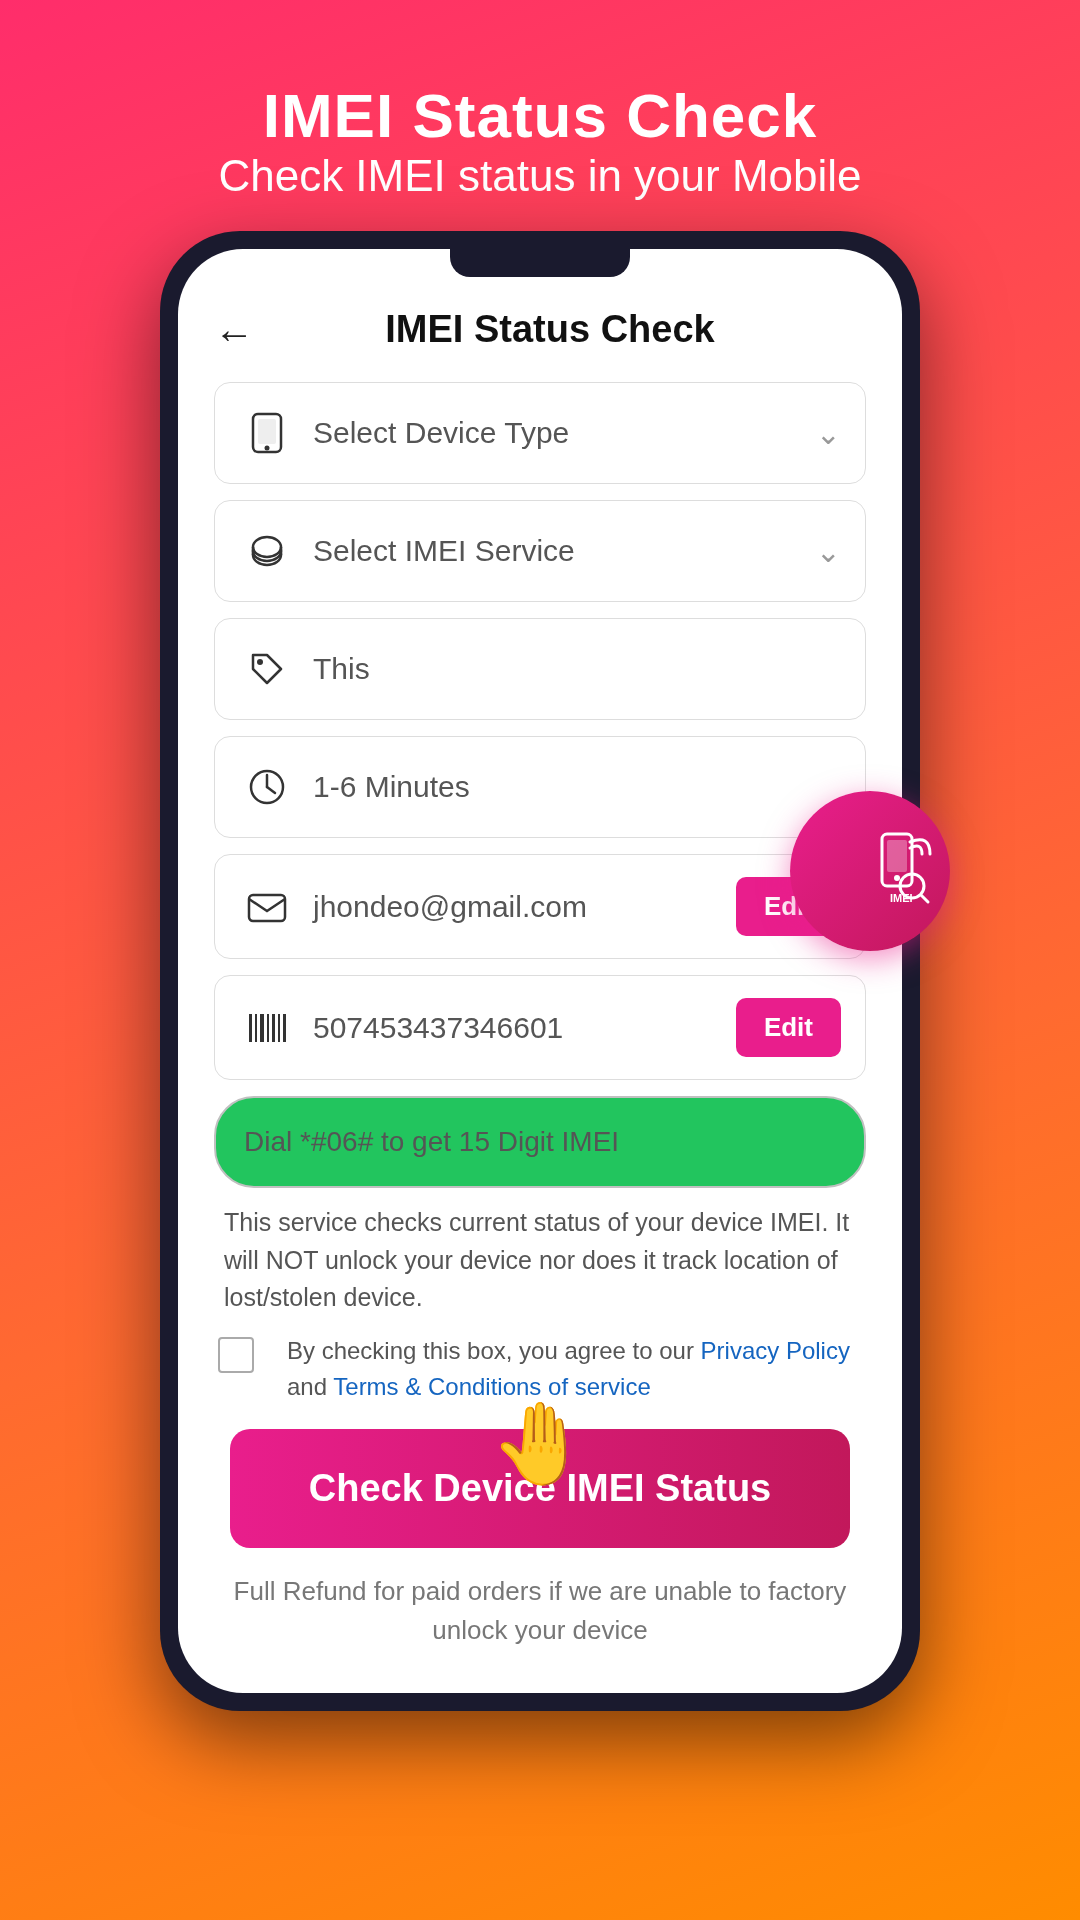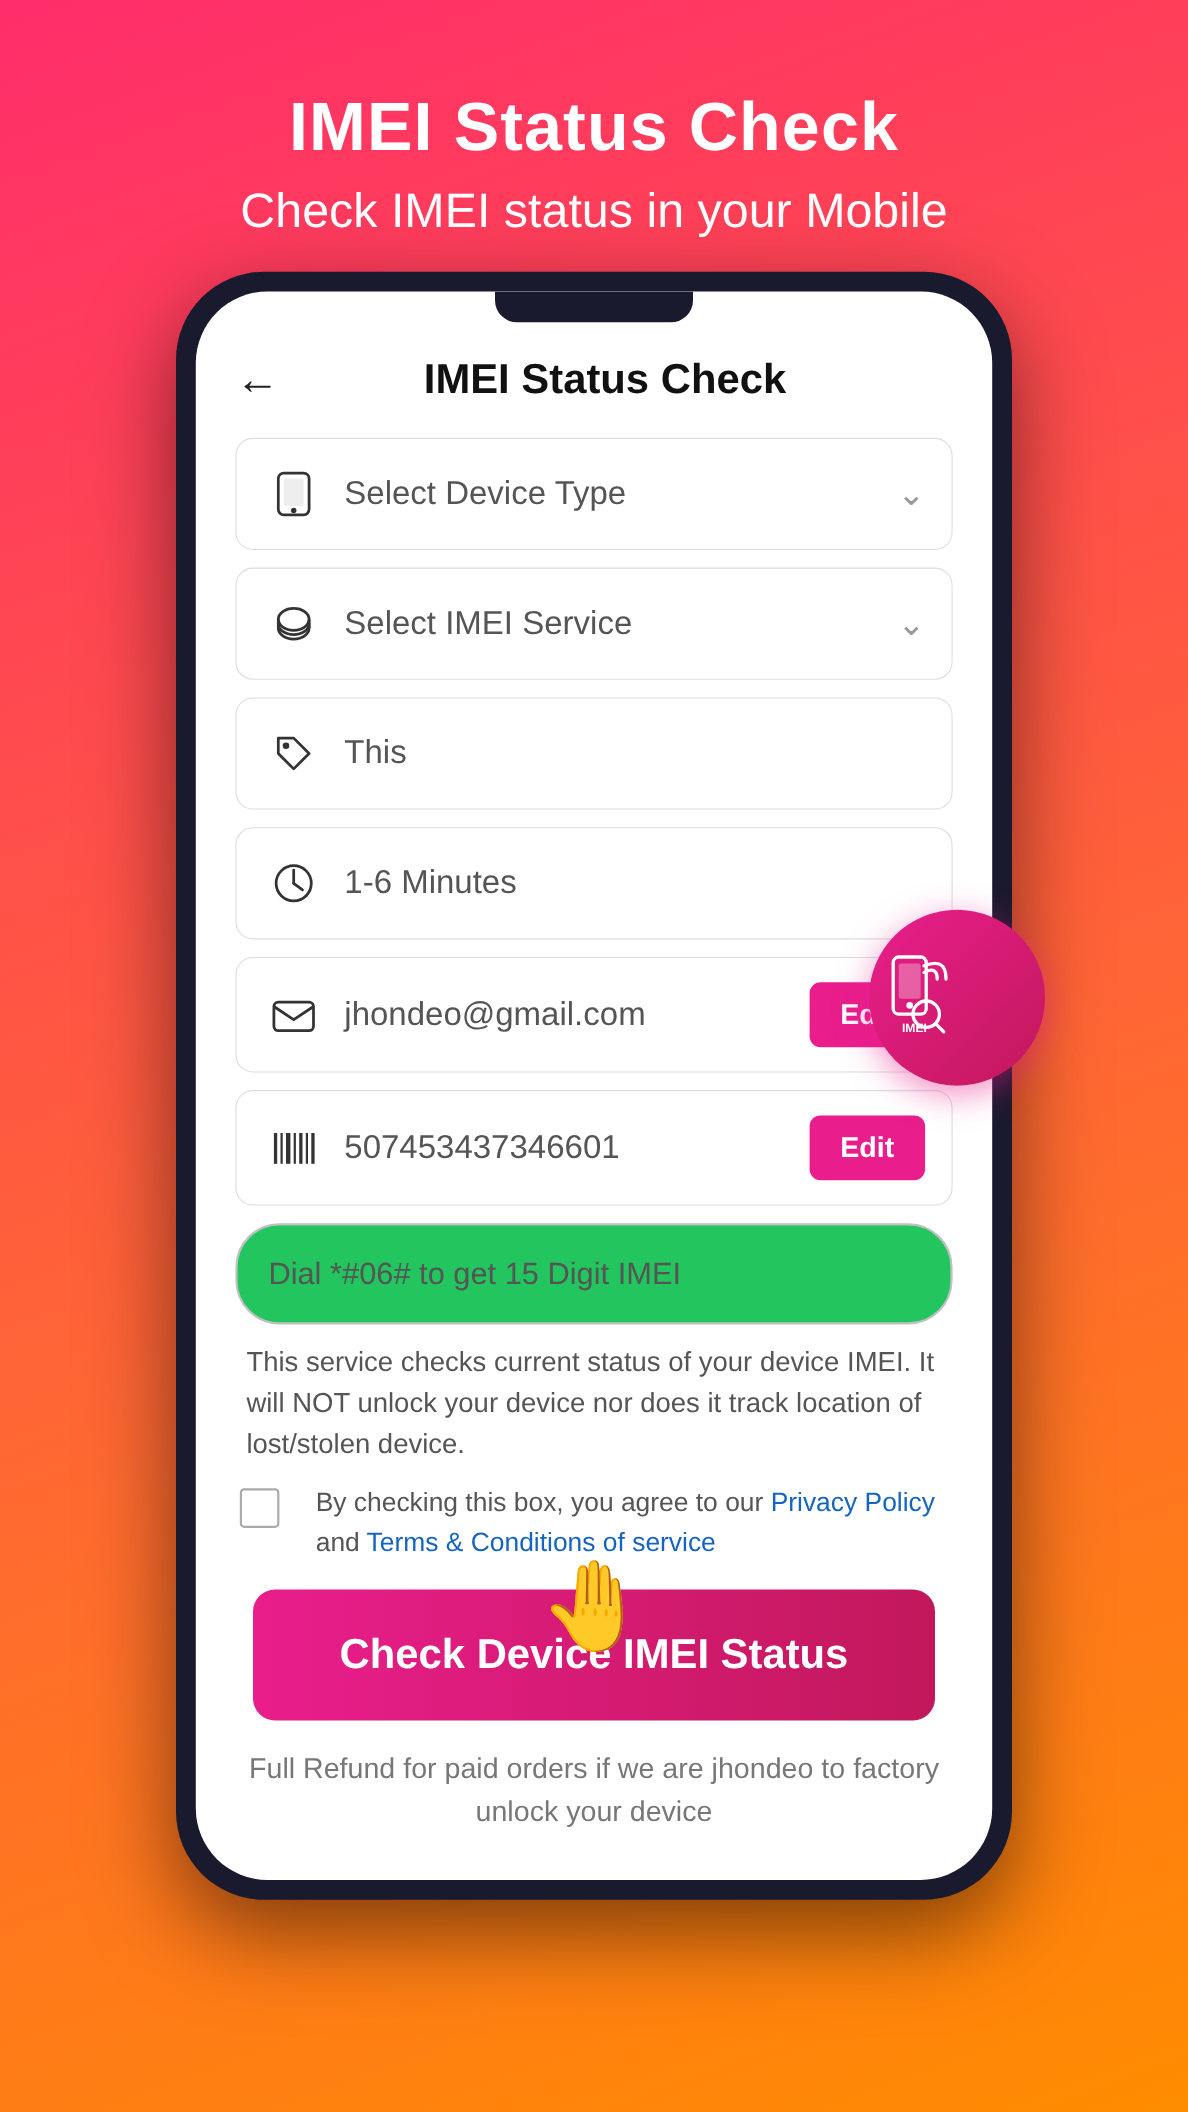--- a/index.html
+++ b/index.html
@@ -24,21 +24,21 @@
     .header-title {
       color: #fff;
       font-size: 62px;
       font-weight: 900;
       letter-spacing: 1px;
     }
     .header-subtitle {
       color: #fff;
       font-size: 44px;
       font-weight: 400;
-      margin-top: 16px;
+      margin-top: 0;
       text-align: center;
     }
 
     
     .phone-frame {
       width: 760px;
       height: 1480px;
       background: #1a1a2e;
       border-radius: 80px;
       padding: 18px;
@@ -205,28 +205,28 @@
       color: #777;
       text-align: center;
       line-height: 1.5;
       padding-bottom: 20px;
     }
 
     
     .imei-badge {
       position: absolute;
       right: -30px;
-      top: 580px;
+      top: 560px;
       width: 160px;
       height: 160px;
       background: linear-gradient(135deg, #e91e8c, #c2185b);
       border-radius: 50%;
       display: flex;
       align-items: center;
-      justify-content: flex-start;
+      justify-content: flex-end;
       box-shadow: 0 8px 30px rgba(233,30,140,0.5);
       z-index: 10;
     }
     .imei-badge-inner {
       text-align: center;
       color: #fff;
     }
 
     
     .cursor-hand {
@@ -358,19 +358,19 @@
 
       <div class="checkbox-row">
         <div class="checkbox"></div>
         <div class="checkbox-label">
           <span>By checking this box, you agree to our </span><a href="#">Privacy Policy</a><span> and </span><a href="#">Terms &amp; Conditions of service</a>
         </div>
       </div>
 
       <button class="check-btn">Check Device IMEI Status</button>
 
-      <div class="refund-text">Full Refund for paid orders if we are jhondeo to factory unlock your device</div>
+      <div class="refund-text">Full Refund for paid orders if we are unable to factory unlock your device</div>
 
     </div>
   </div>
 
   <div class="cursor-hand">🤚</div>
 </div>
 
 </body></html>

